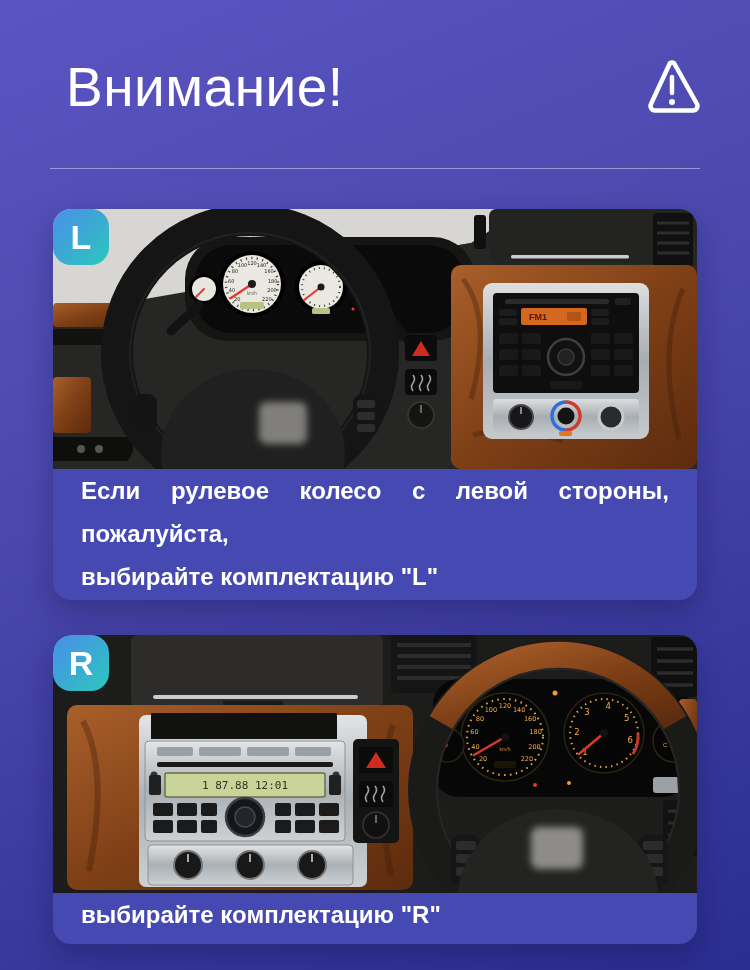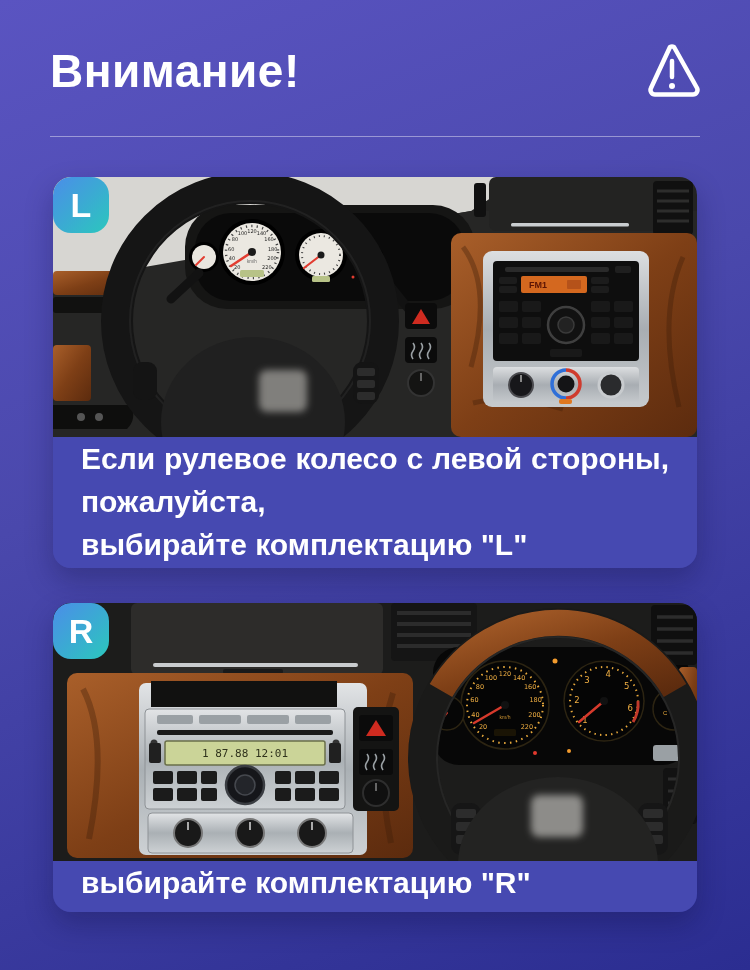--- a/index.html
+++ b/index.html
@@ -3,28 +3,28 @@
 <meta charset="utf-8">
 <style>
   html,body{margin:0;padding:0}
   body{width:750px;height:970px;overflow:hidden}
   .page{
     position:relative;width:750px;height:970px;overflow:hidden;
     background:linear-gradient(158deg,var(--bg_top) 0%,var(--bg_mid) 42%,var(--bg_bottom) 100%);
     font-family:"Liberation Sans",sans-serif;color:var(--text);
   }
   .header{display:flex;justify-content:space-between;align-items:center;padding:42px 48px 0 50px}
-  .title{margin:0;font-size:46px;line-height:58px;font-weight:bold;letter-spacing:.5px}
+  .title{margin:16px;font-size:55px;line-height:58px;font-weight:normal;letter-spacing:.5px}
   .warn-icon svg{display:block}
   .divider{height:1px;background:rgba(255,255,255,.42);margin:36px 50px 0}
   .card{position:relative;margin:40px 53px 0;border-radius:18px;overflow:hidden;
         box-shadow:0 12px 28px rgba(10,10,50,.28)}
   .card.second{margin-top:35px}
   .photo svg{display:block;width:644px}
-  .caption{background:var(--panel);padding:0 28px 2px;font-size:30px;line-height:43px;font-weight:600;color:var(--text)}
+  .caption{background:var(--panel);padding:0 28px 2px;font-size:24px;line-height:43px;font-weight:600;color:var(--text)}
   .caption.pad2{padding-bottom:8px}
   .caption p{margin:0}
   .cap-line1{text-align:justify;text-align-last:justify}
   .badge{position:absolute;top:0;left:0;width:56px;height:56px;border-radius:18px;
          background:linear-gradient(135deg,var(--badge_start),var(--badge_end));
          display:flex;align-items:center;justify-content:center;
          font-size:34px;font-weight:bold;color:#fff}
 </style>
 </head>
 <body>

